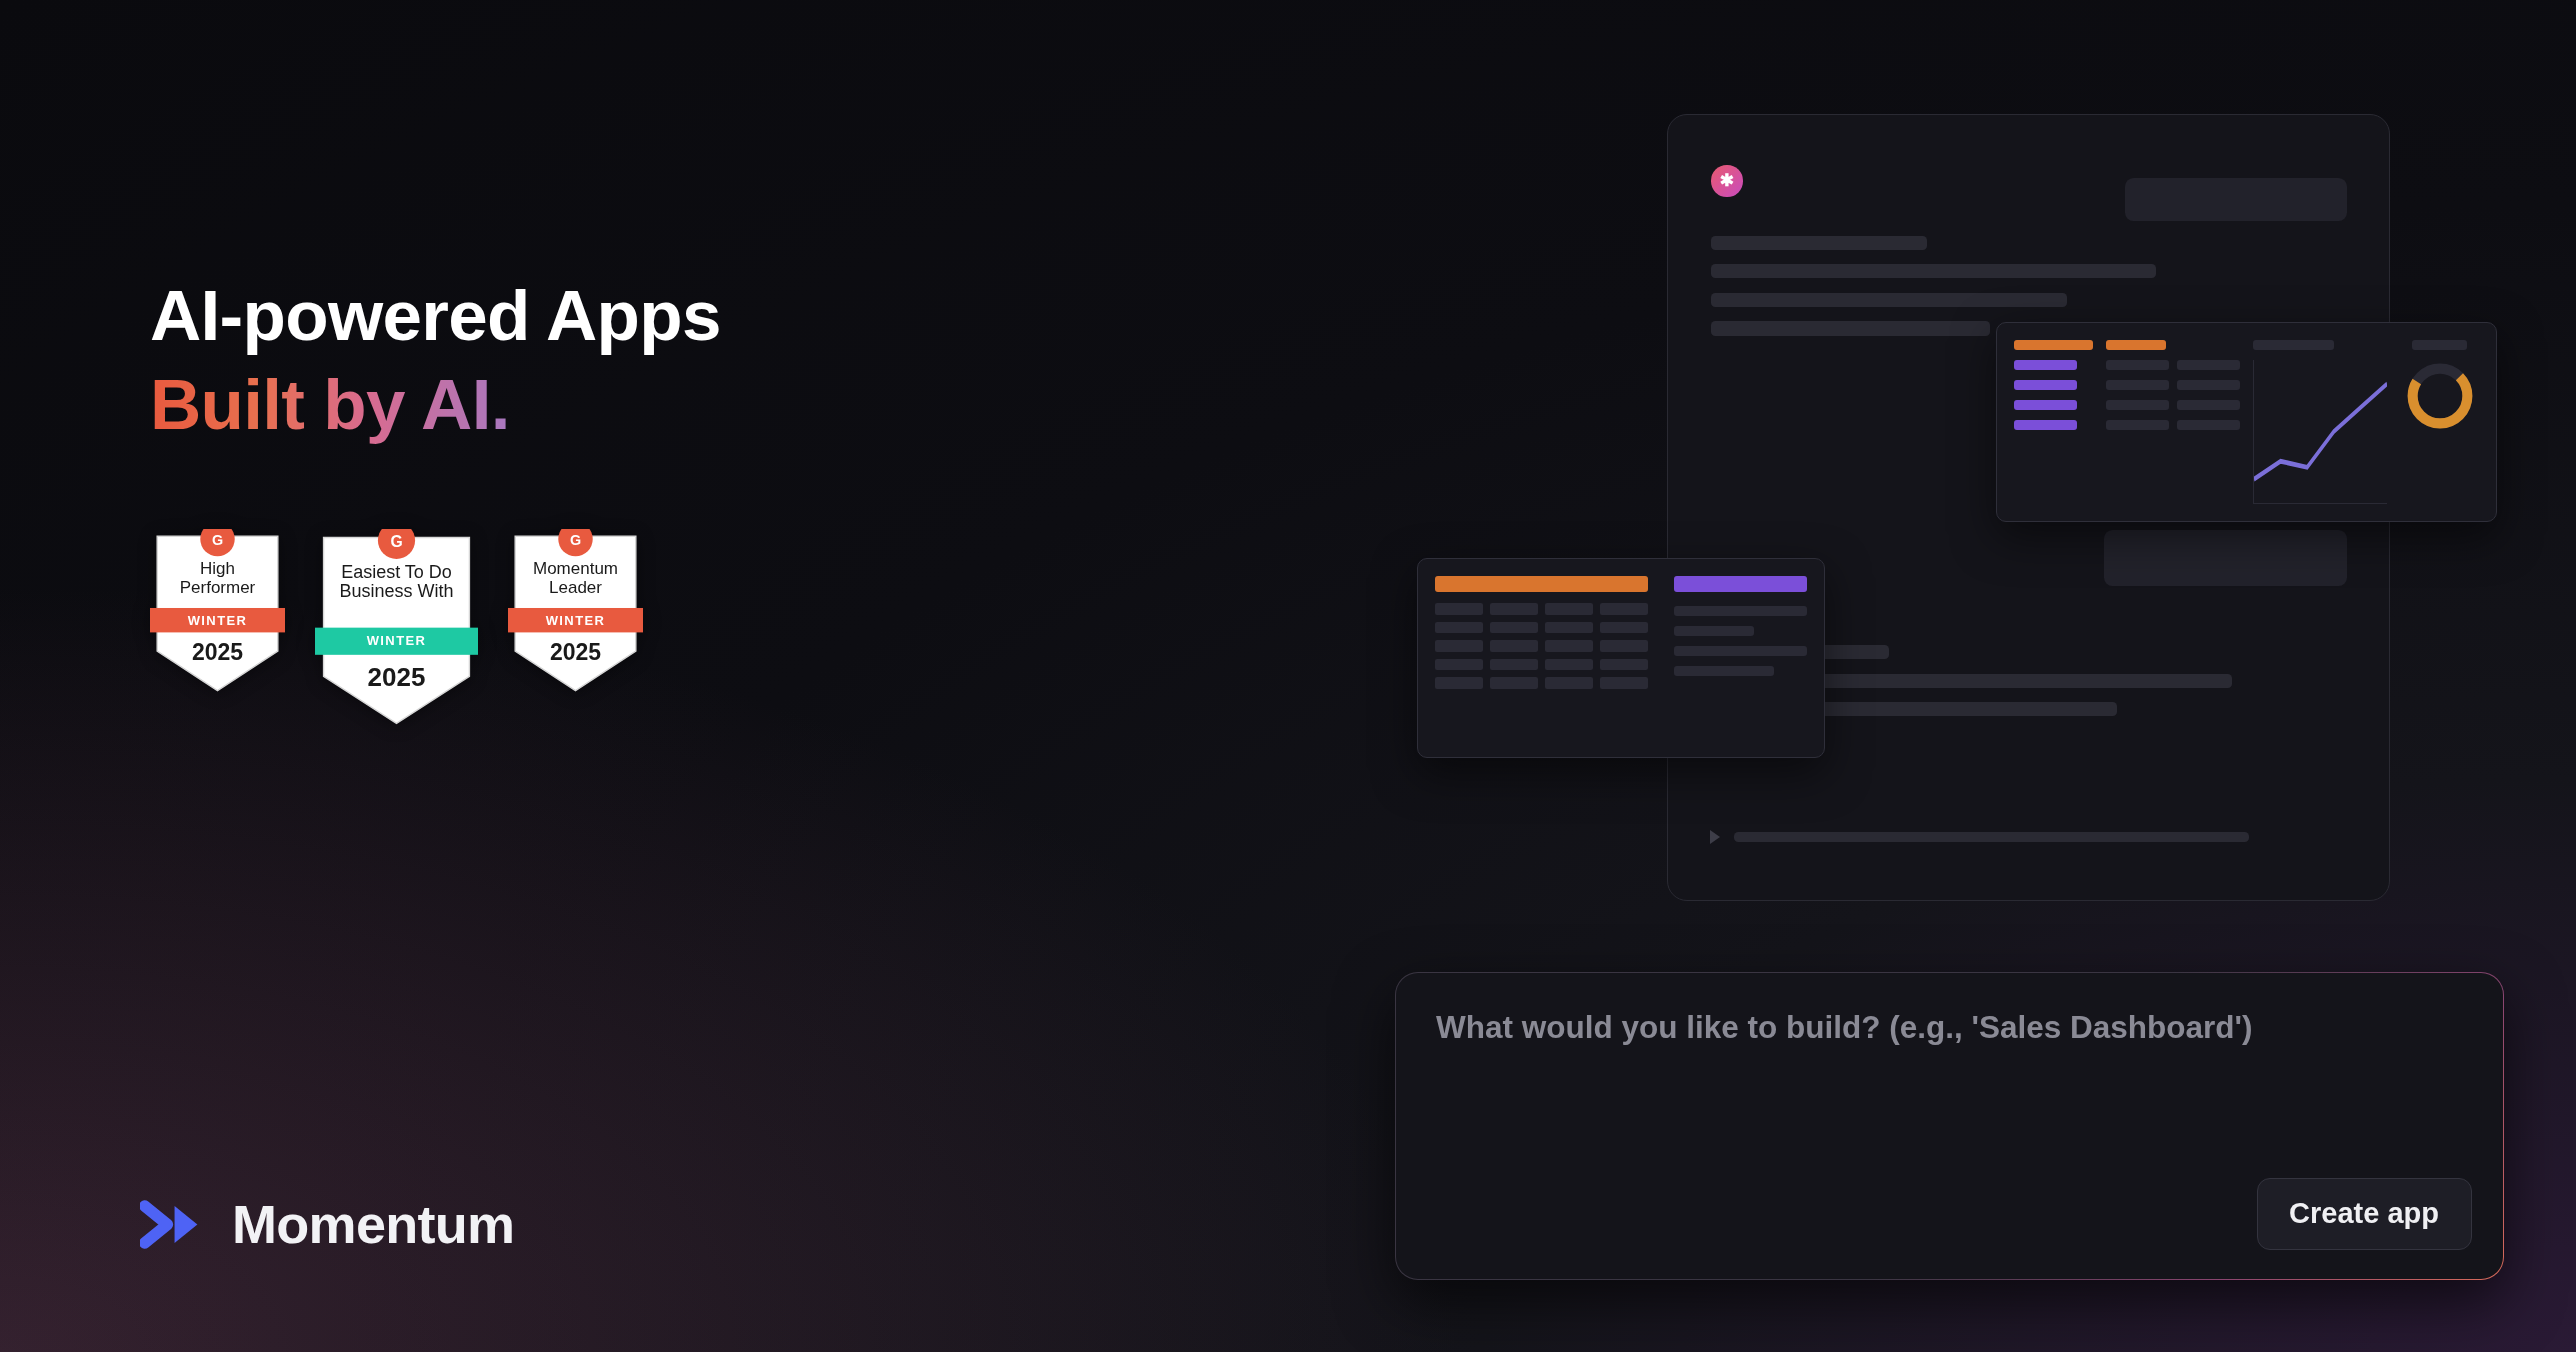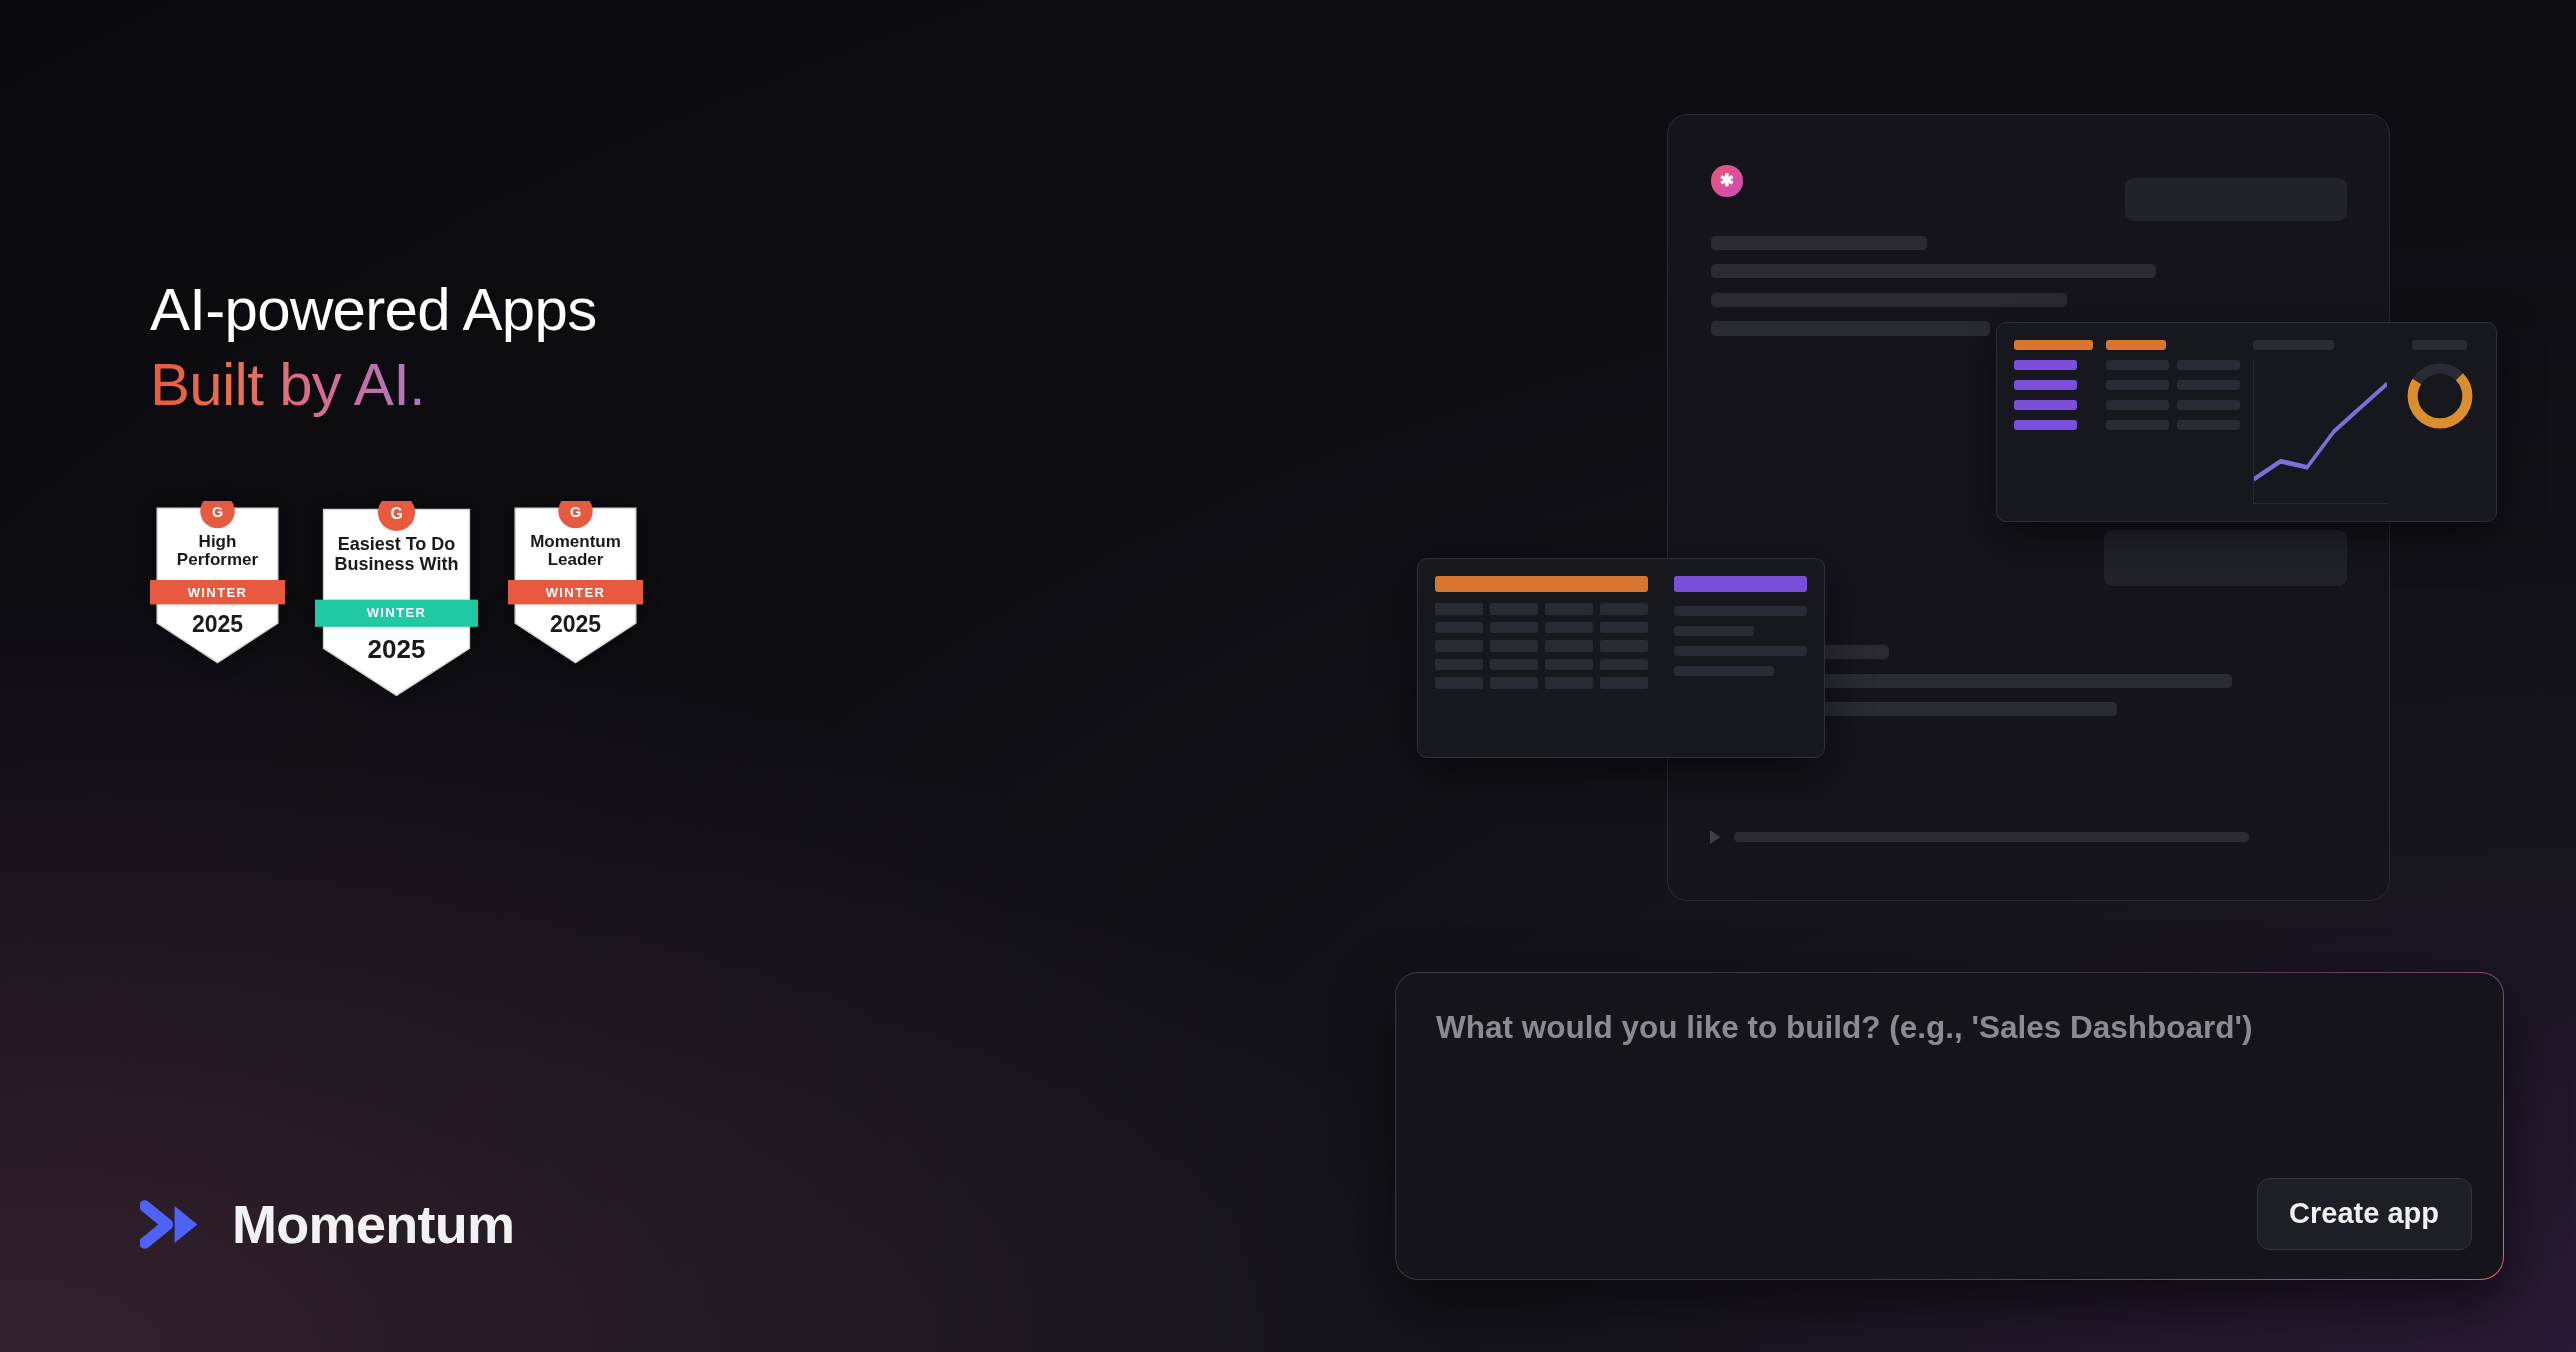--- a/index.html
+++ b/index.html
@@ -15,22 +15,22 @@
       position: relative;
     }
 
     
     .left-content {
       position: absolute;
       left: 150px;
       top: 272px;
     }
     .headline {
-      font-size: 60px;
-      font-weight: 400;
+      font-size: 71px;
+      font-weight: 700;
       line-height: 1.25;
       letter-spacing: -0.7px;
     }
     .headline .line2 {
       background: linear-gradient(90deg, #e85a3f 0%, #e8704f 30%, #d96b8f 60%, #a878c0 100%);
       -webkit-background-clip: text;
       -webkit-text-fill-color: transparent;
       background-clip: text;
     }
 
@@ -48,21 +48,21 @@
     }
     .badge.large { width: 163px; }
     .badge svg { width: 100%; height: auto; display: block; }
     .badge-title {
       position: absolute;
       top: 31.5px;
       left: 0; right: 0;
       text-align: center;
       color: #1a1a1a;
       font-size: 17px;
-      font-weight: 700;
+      font-weight: 400;
       line-height: 1.1;
       padding: 0 17px;
     }
     .badge.large .badge-title { font-size: 18px; top: 34px; }
     .badge-season {
       position: absolute;
       top: 84px;
       left: 0; right: 0;
       text-align: center;
       color: #fff;

